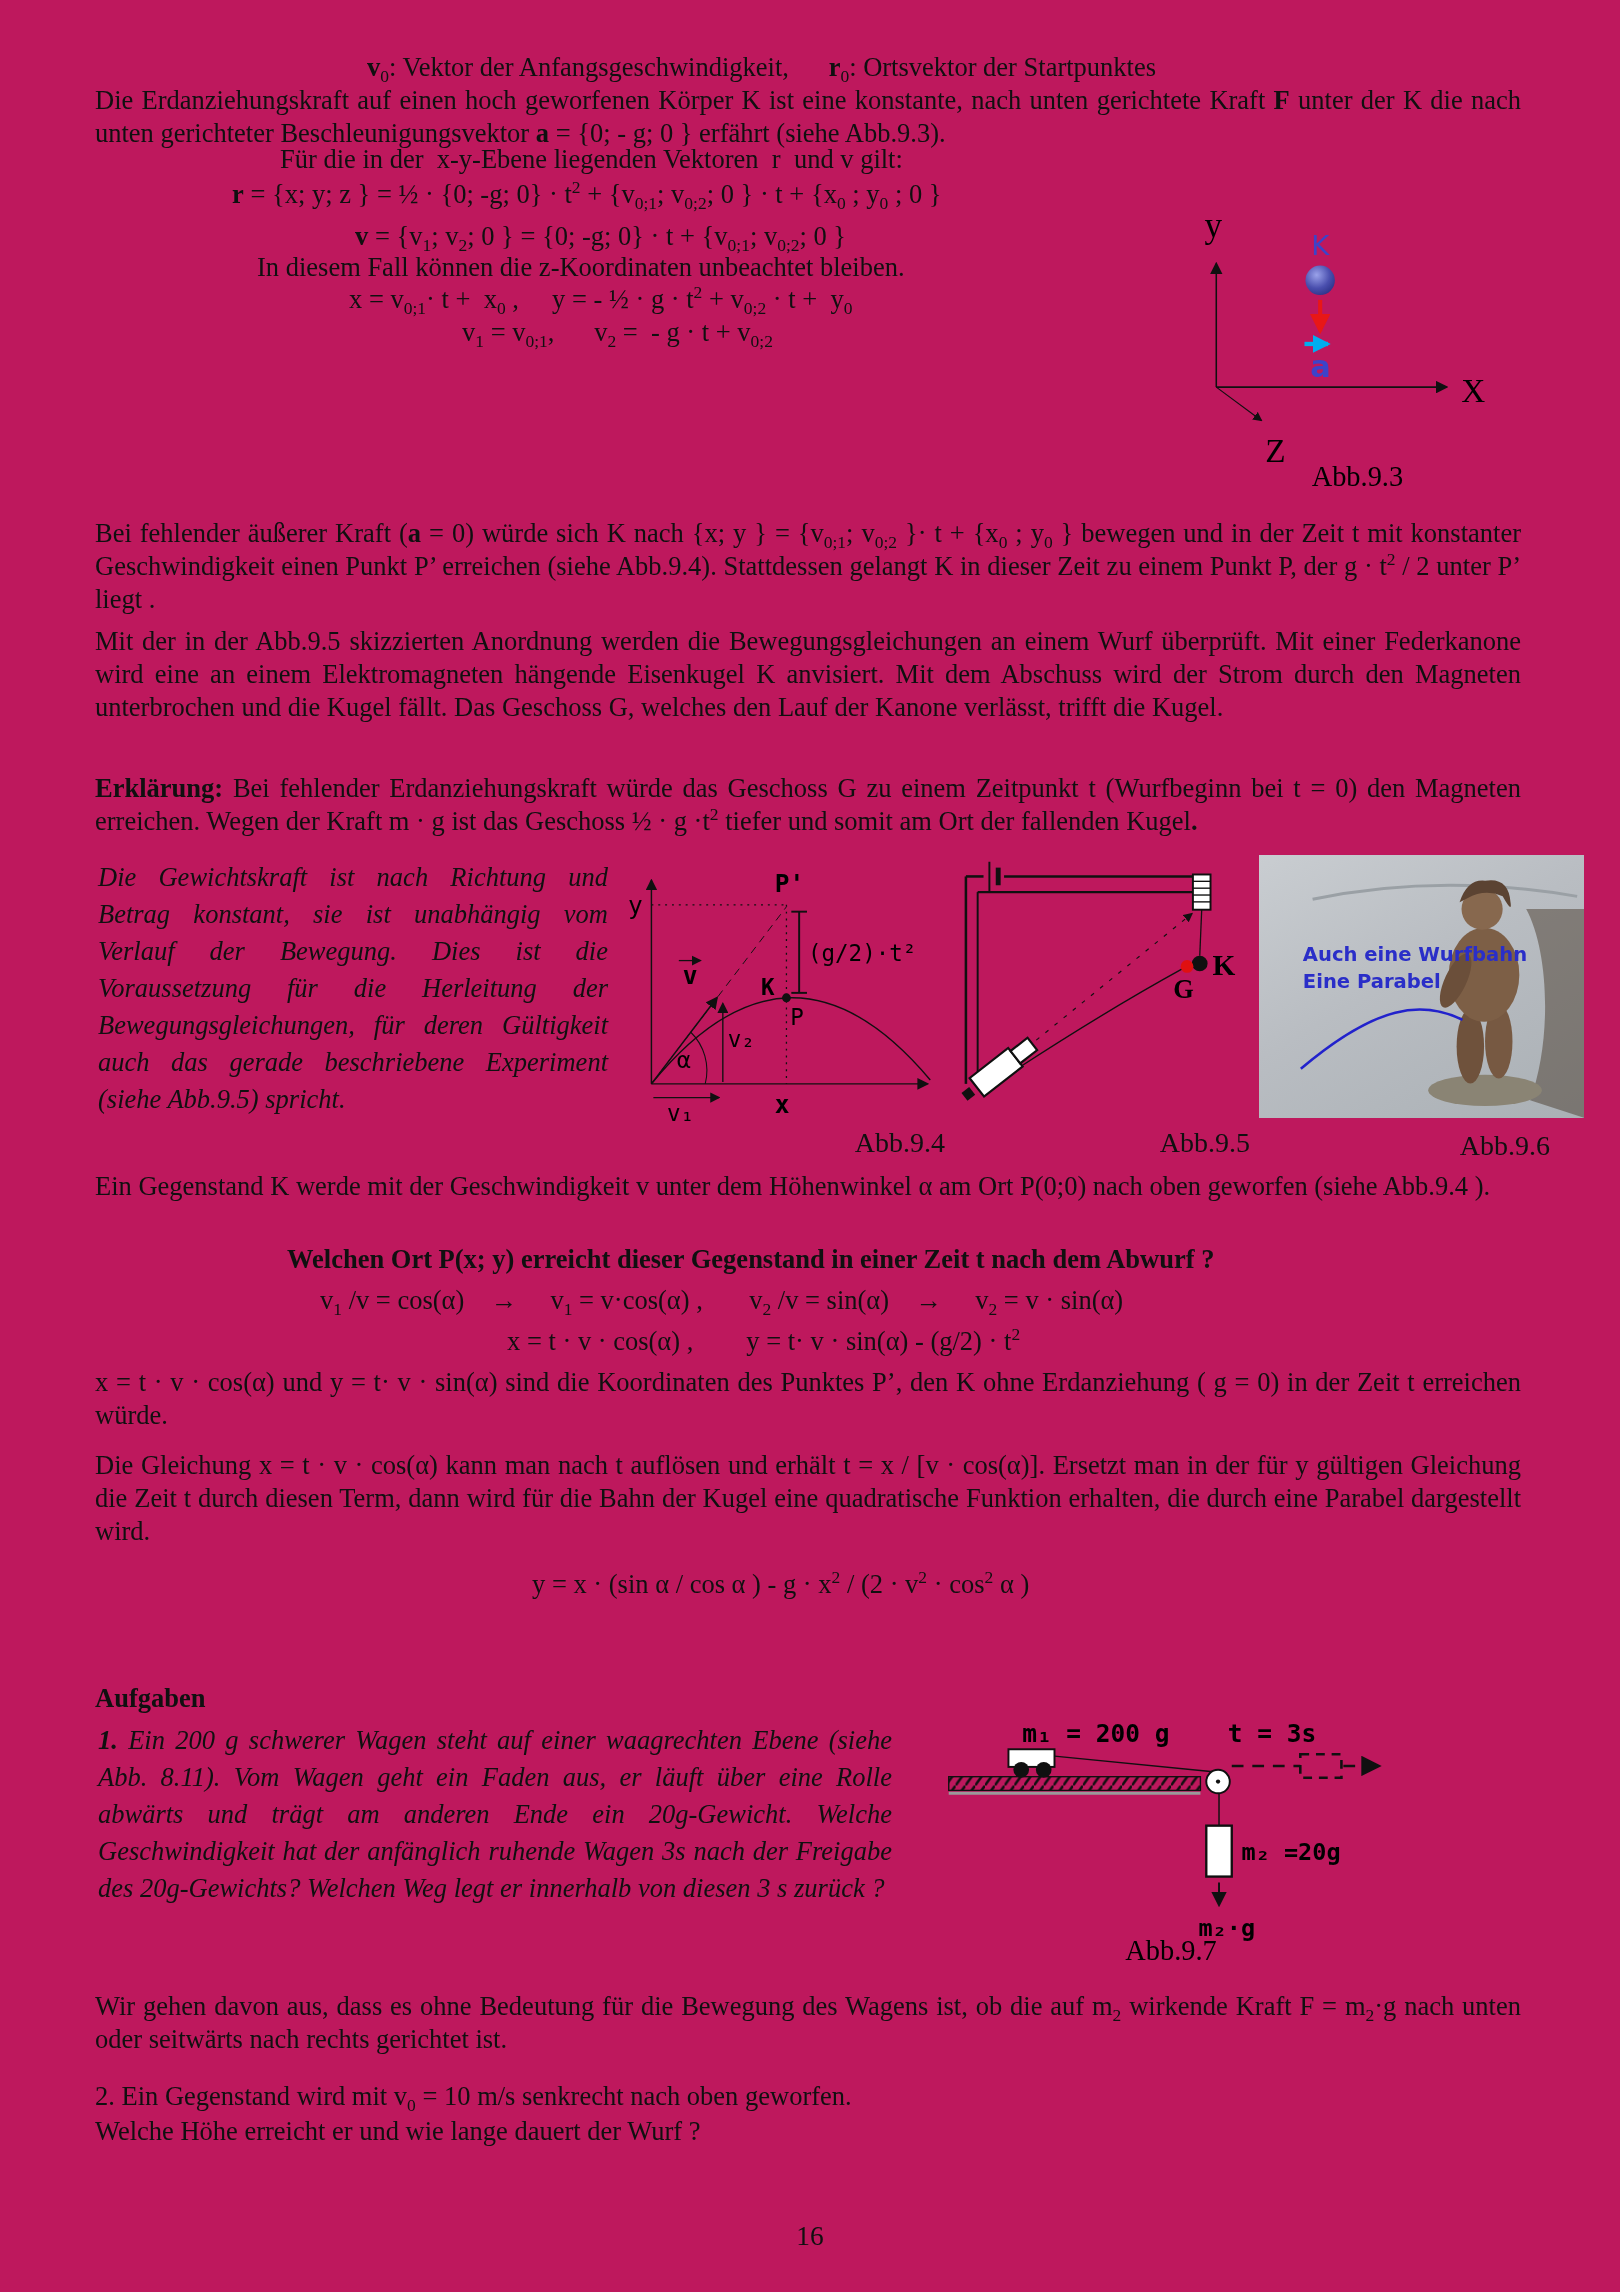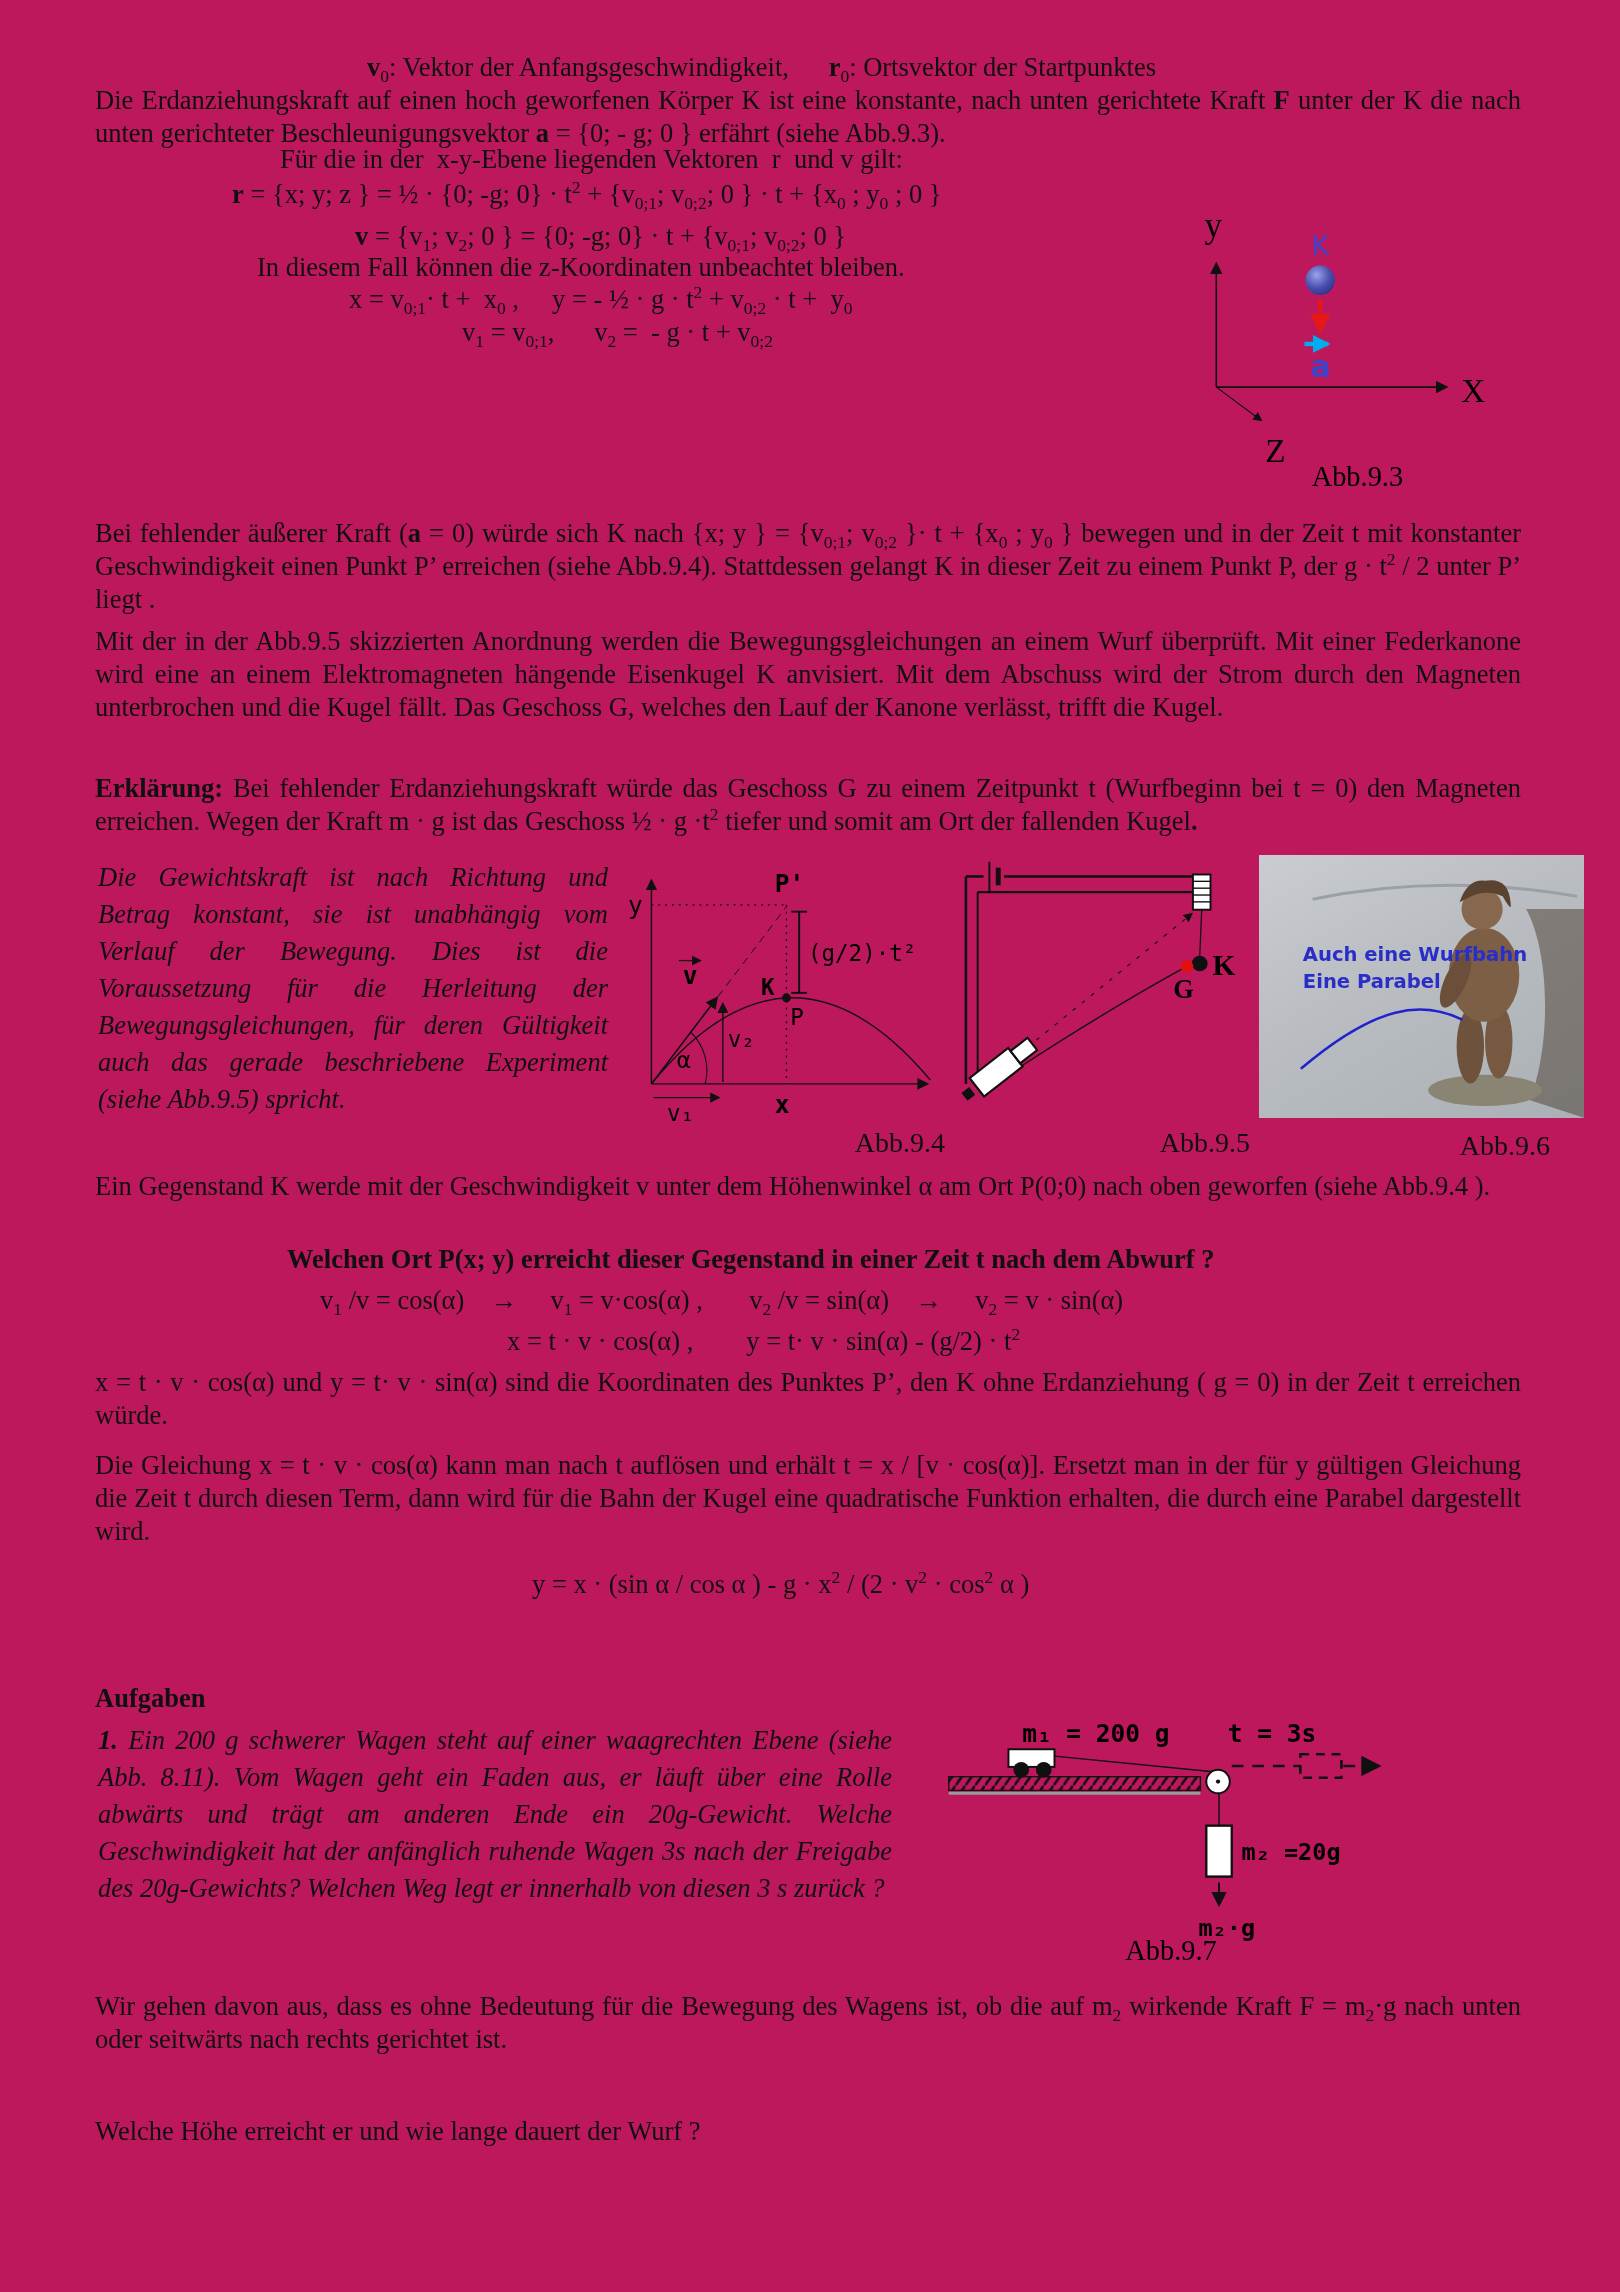--- a/index.html
+++ b/index.html
@@ -187,16 +187,18 @@
       <line x1="289" y1="92" x2="289" y2="125" stroke="#101010" stroke-width="1.5"></line>
       <rect x="276" y="125" width="26" height="52" fill="#ffffff" stroke="#101010" stroke-width="2.4"></rect>
       <text x="312" y="160" font-size="24" font-weight="bold" font-family="DejaVu Sans Mono,monospace">m₂ =20g</text>
       <line x1="289" y1="183" x2="289" y2="206" stroke="#101010" stroke-width="2" marker-end="url(#ah)"></line>
       <text x="268" y="238" font-size="24" font-weight="bold" font-family="DejaVu Sans Mono,monospace">m₂·g</text>
       <text x="240" y="262" text-anchor="middle" font-size="29" font-family="Liberation Serif,serif">Abb.9.7</text>
     </svg>
   </div>
 
   <div class="abs para" style="top:1990px">Wir gehen davon aus, dass es ohne Bedeutung für die Bewegung des Wagens ist, ob die auf m<sub>2</sub> wirkende Kraft F = m<sub>2</sub>·g nach unten oder seitwärts nach rechts gerichtet ist.</div>
+  <div class="abs para" style="top:2080px">2. Ein Gegenstand wird mit v<sub>0</sub> = 10 m/s senkrecht nach oben geworfen.</div>
   <div class="abs para" style="top:2115px">Welche Höhe erreicht er und wie lange dauert der Wurf ?</div>
 
+  <div class="abs pagenum" style="top:2221px">16</div>
 </div>
 
 
 </body></html>

